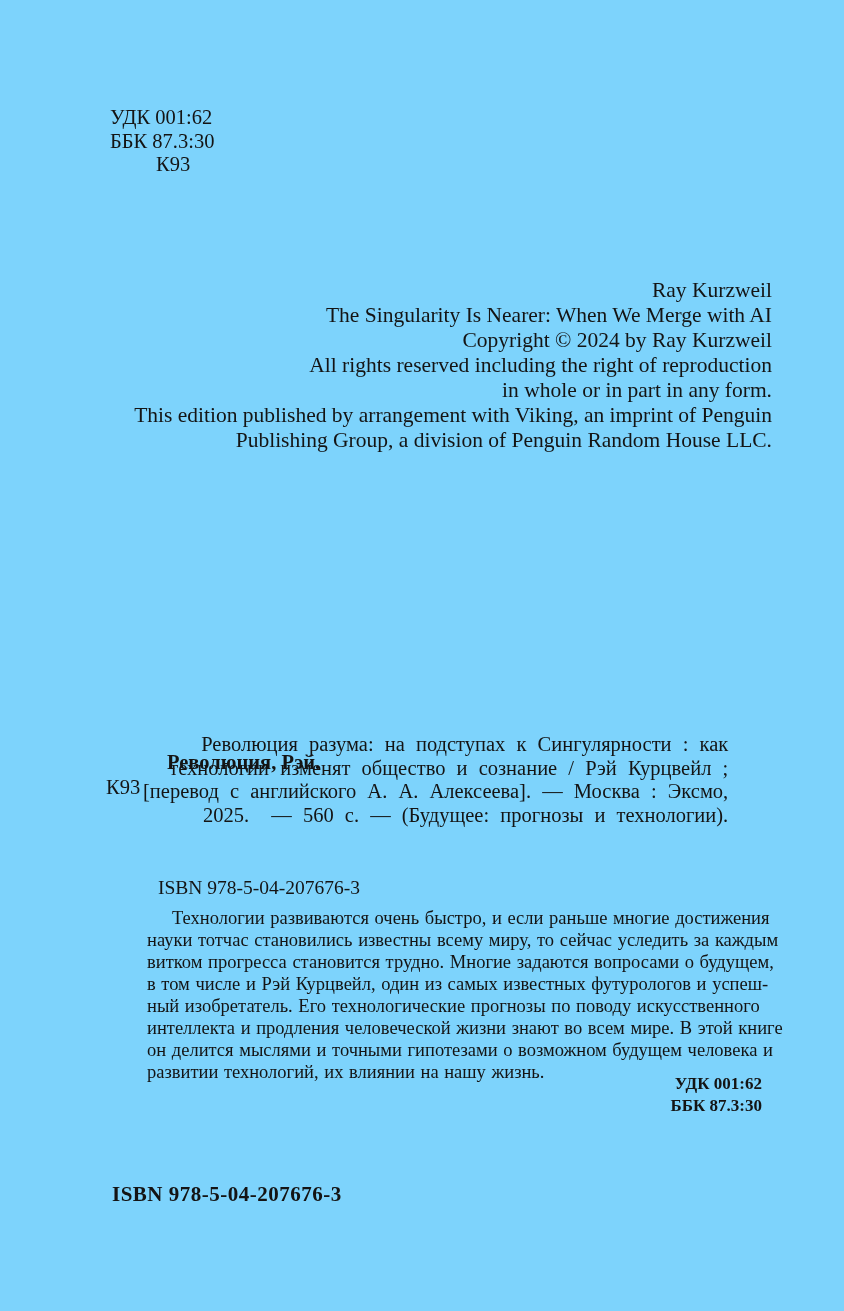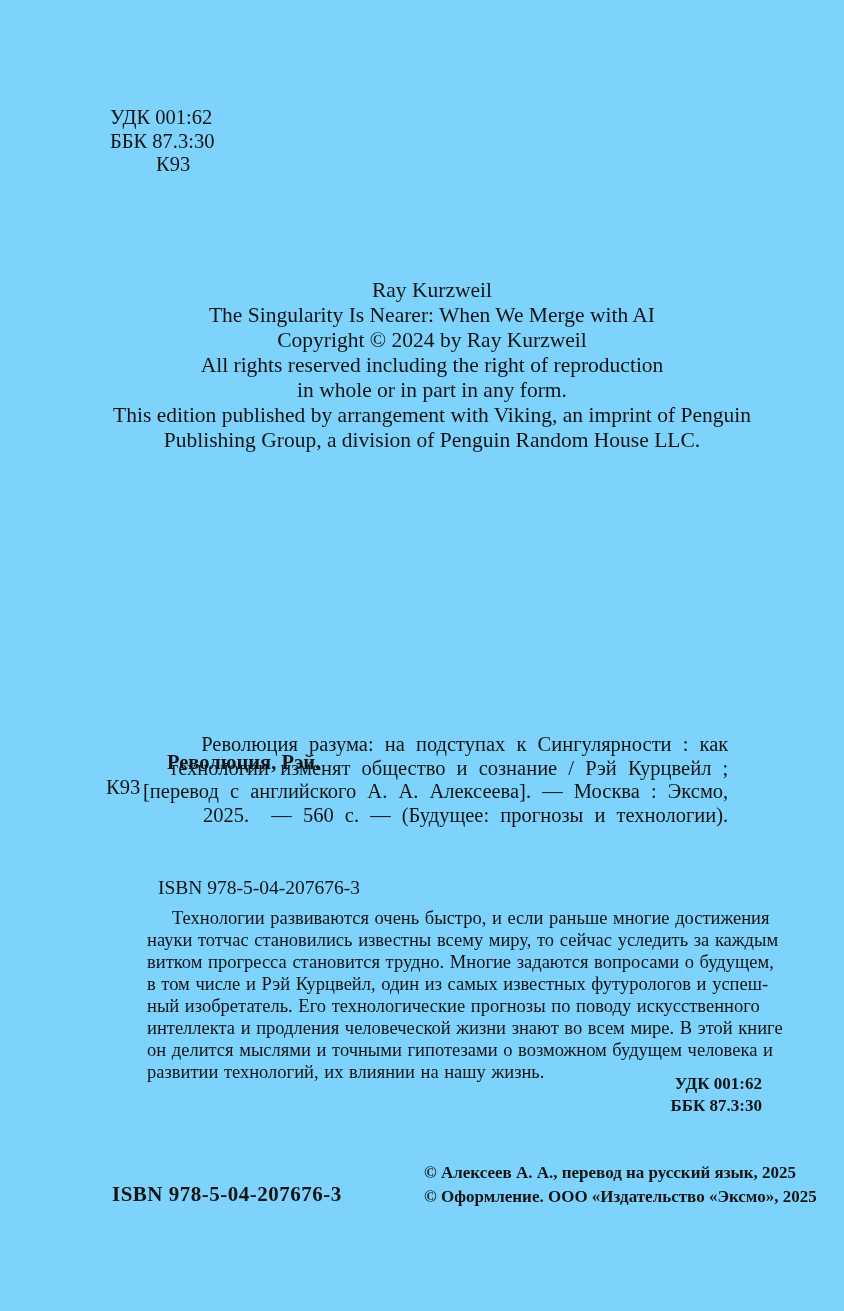--- a/index.html
+++ b/index.html
@@ -23,21 +23,21 @@
   .top-codes {
     left: 110px; top: 106px;
     font-size: 20.5px; line-height: 23.5px;
   }
   .top-codes .author-sign { margin-left: 46px; }
 
   
   .english-block {
     left: 92px; top: 278px; width: 680px;
     font-size: 21.5px; line-height: 25px;
-    text-align: center;
+    text-align: right;
   }
 
   
   .author-heading {
     left: 167px; top: 751px;
     font-size: 20.5px; font-weight: bold;
   }
   .margin-sign {
     left: 106px; top: 776px;
     font-size: 20.5px;
@@ -115,16 +115,14 @@
 интеллекта и продления человеческой жизни знают во всем мире. В этой книге
 он делится мыслями и точными гипотезами о возможном будущем человека и
 развитии технологий, их влиянии на нашу жизнь.</div>
 
   <div class="abs bottom-codes">
     <div>УДК 001:62</div>
     <div>ББК 87.3:30</div>
   </div>
 
   <div class="abs isbn-footer">ISBN 978-5-04-207676-3</div>
-  <div class="abs copyright-footer lines">© Алексеев А. А., перевод на русский язык, 2025
-© Оформление. ООО «Издательство «Эксмо», 2025</div>
 
 </div>
 
 </body></html>

